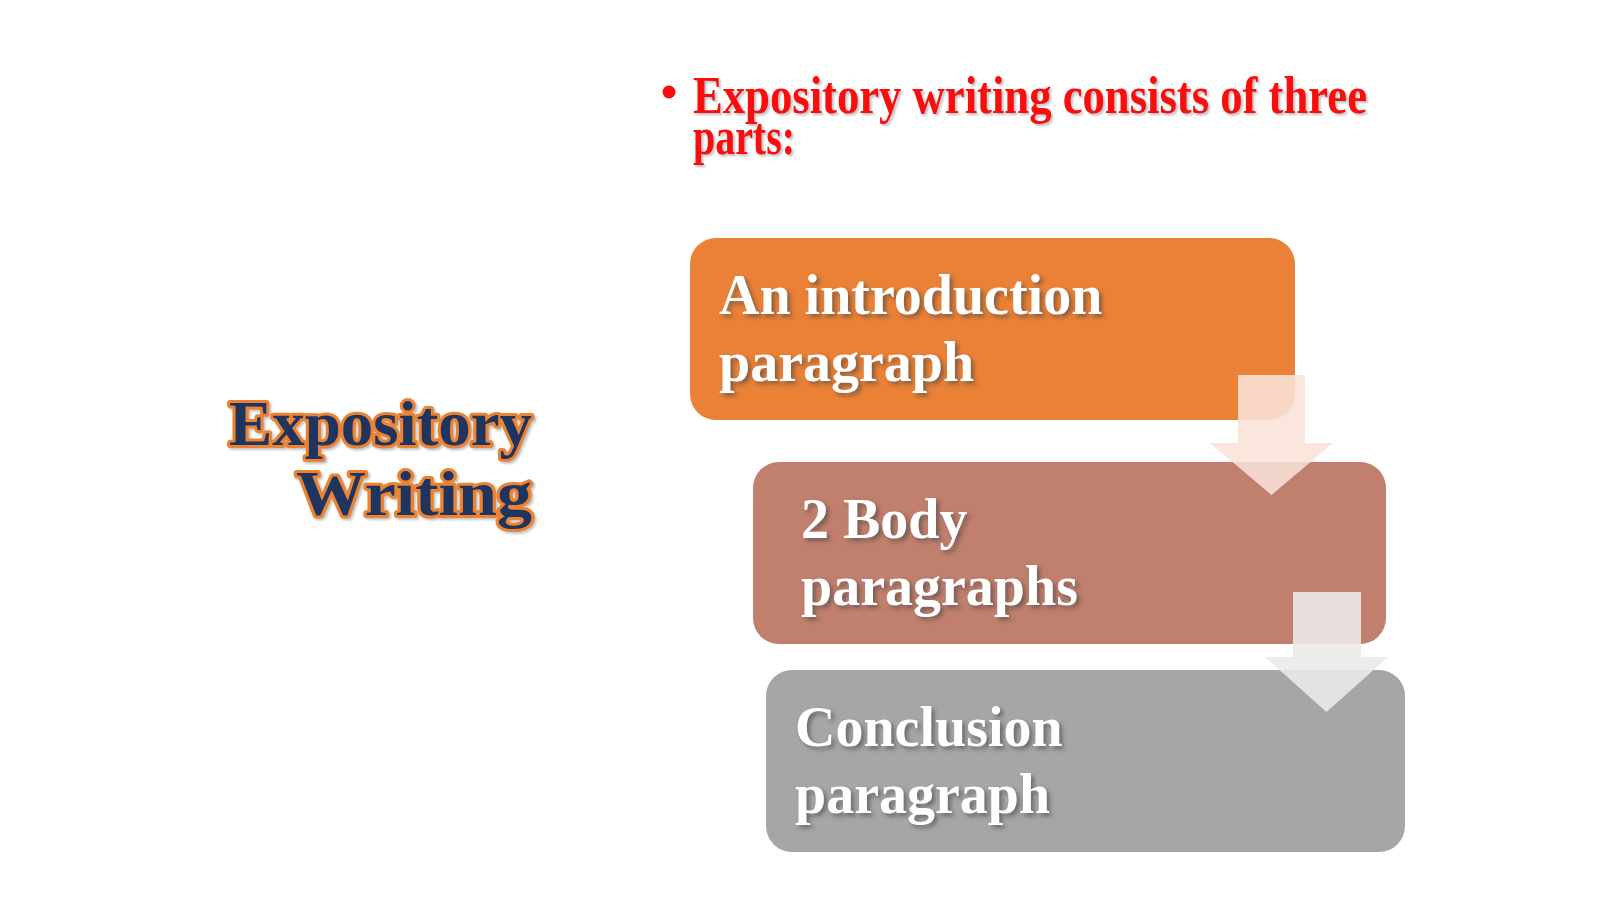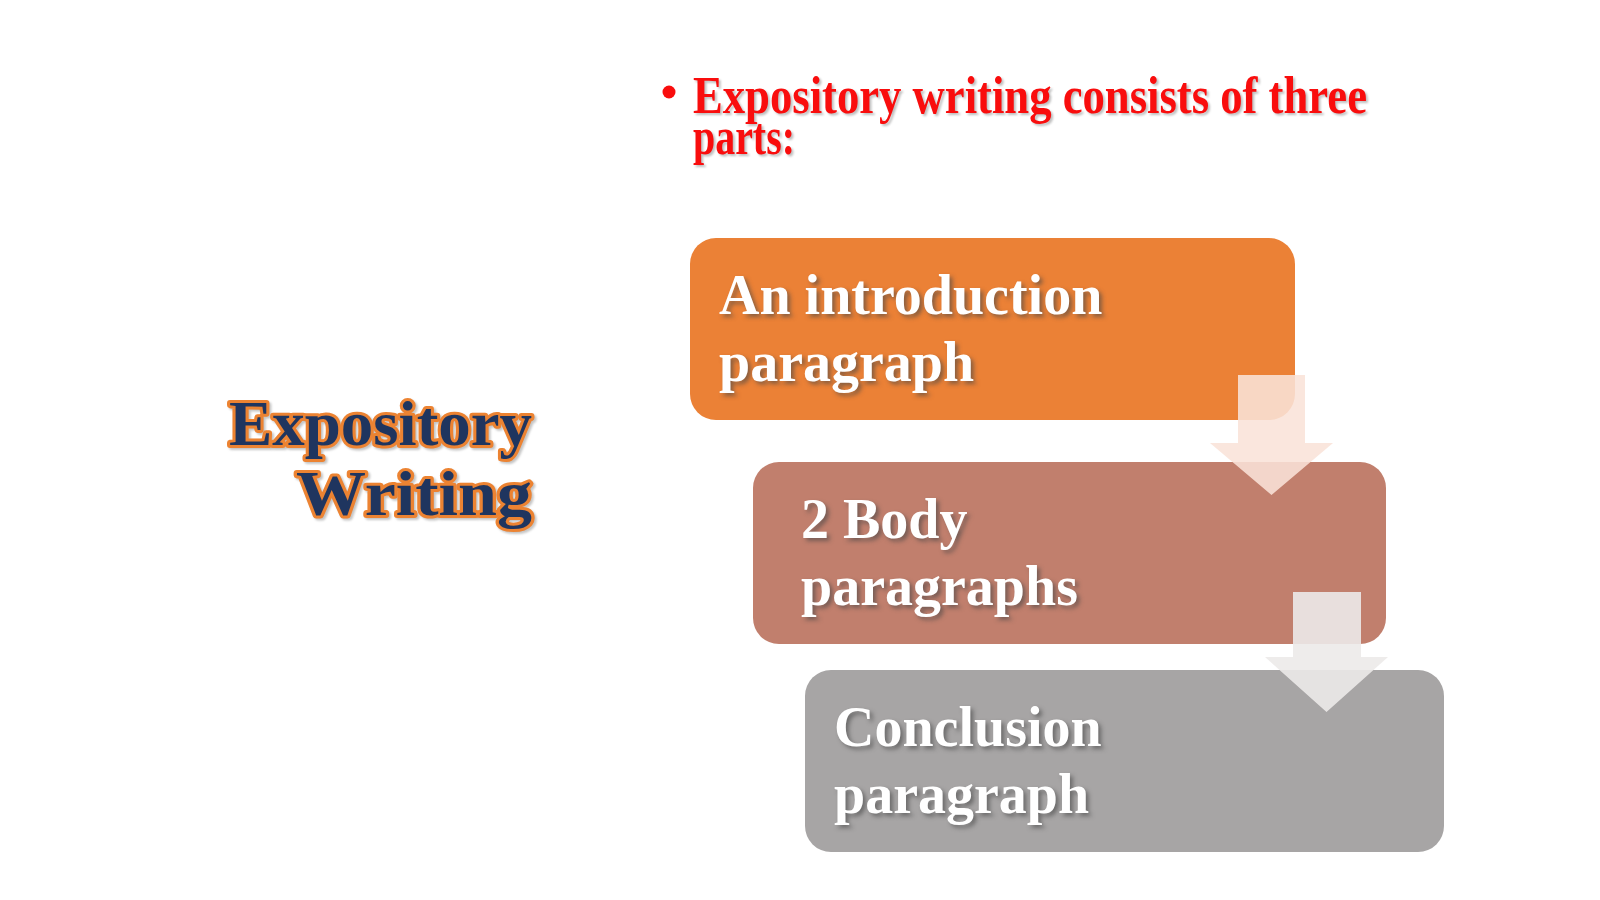--- a/index.html
+++ b/index.html
@@ -67,21 +67,21 @@
   .step-line {
     color: #ffffff;
     font-weight: bold;
     font-size: 56px;
     line-height: 67px;
     text-shadow: 3px 3px 4px rgba(70,70,70,0.6);
     white-space: nowrap;
   }
   .step1 { left: 690px; top: 238px; width: 605px; }
   .step2 { left: 753px; top: 462px; width: 633px; padding-left: 48px; }
-  .step3 { left: 805px; top: 670px; width: 639px; }
+  .step3 { left: 766px; top: 670px; width: 639px; }
 
   
   .arrow-svg {
     position: absolute;
     width: 124px;
     height: 120px;
     overflow: visible;
   }
   .arrow1 { left: 1210px; top: 375px; }
   .arrow2 { left: 1265px; top: 592px; }

